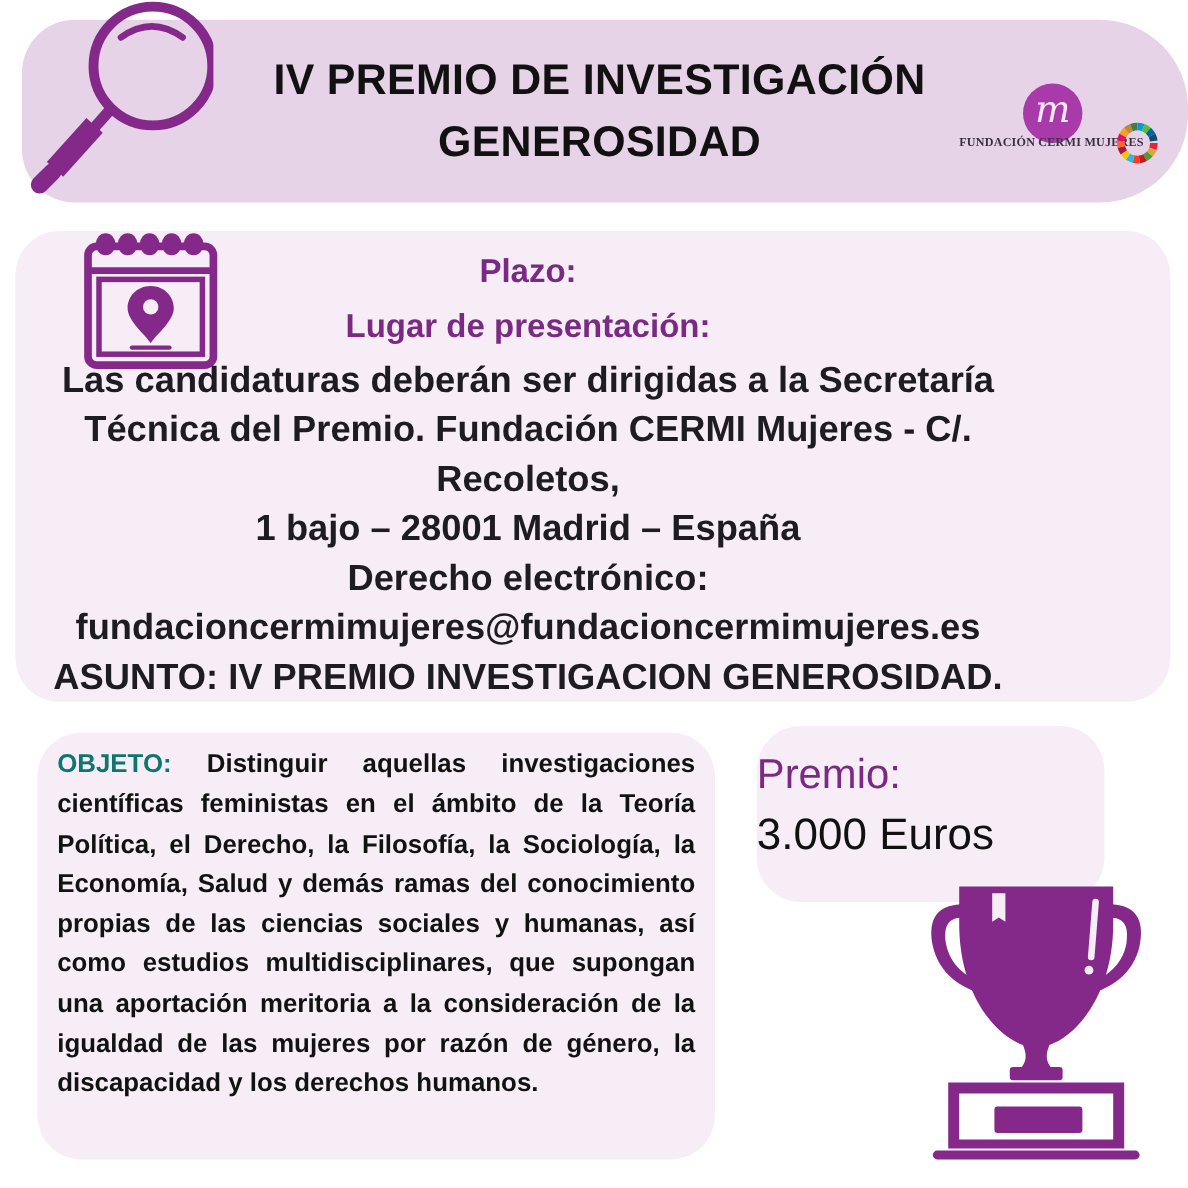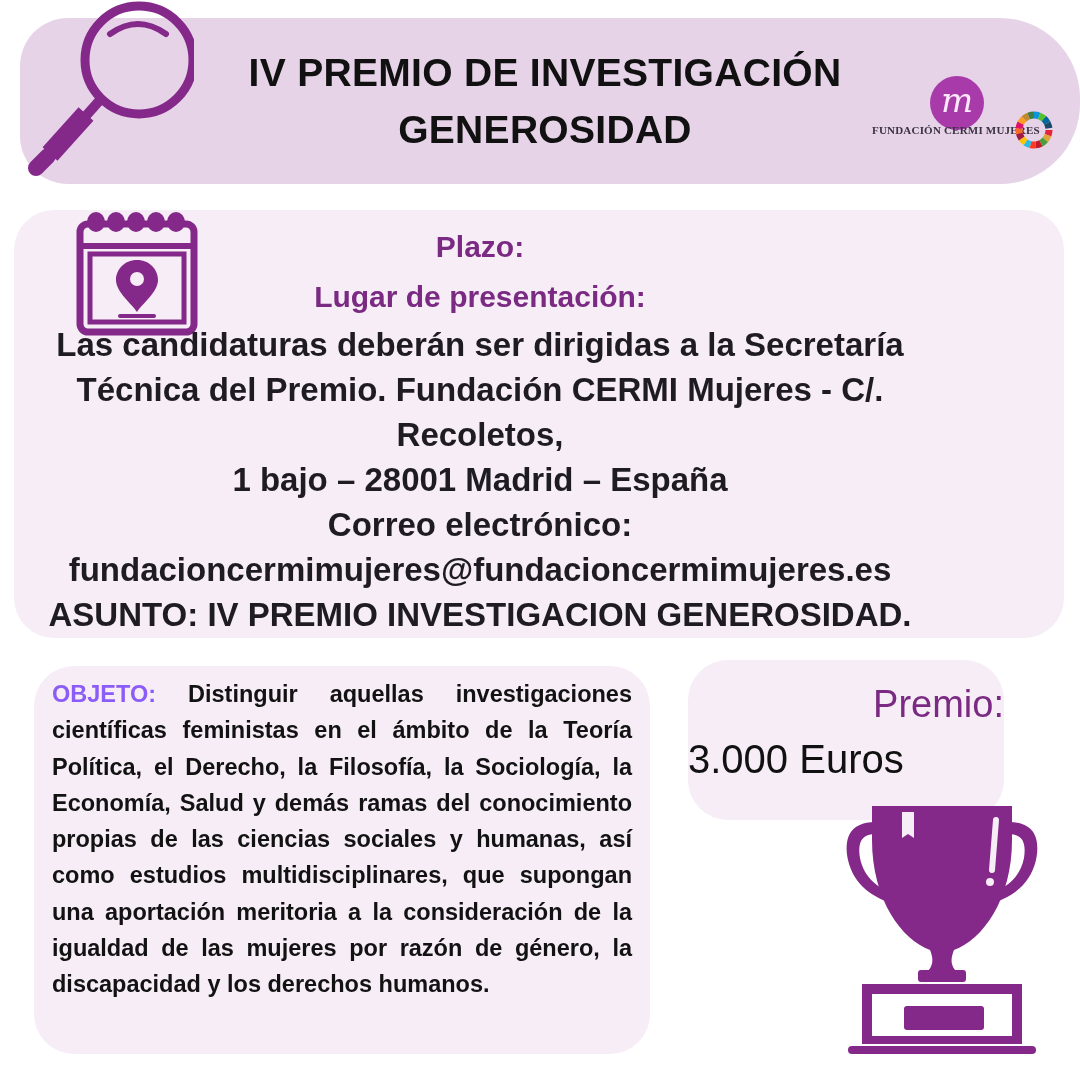--- a/index.html
+++ b/index.html
@@ -40,27 +40,27 @@
 
   .obj-card {
     position: absolute; left: 34px; top: 666px; width: 616px; height: 388px;
     background: #f6edf6; border-radius: 40px;
   }
   .obj-text {
     position: absolute; left: 52px; top: 676px; width: 580px;
     font-weight: bold; font-size: 23.5px; line-height: 36.3px; color: #121212;
     text-align: justify;
   }
-  .obj-text .lab { color: #8b5cf6; }
+  .obj-text .lab { color: #0f766e; }
 
   .prize-card {
     position: absolute; left: 688px; top: 660px; width: 316px; height: 160px;
     background: #f6edf6; border-radius: 40px;
   }
-  .prize-label { position: absolute; left: 688px; top: 680px; width: 316px; text-align: right;
+  .prize-label { position: absolute; left: 688px; top: 680px; width: 316px; text-align: left;
     font-size: 38px; color: #7a2a82; line-height: 48px; }
   .prize-amount { position: absolute; left: 688px; top: 734px; width: 316px; 
     font-size: 40px; color: #111; line-height: 50px; }
   .trophy-icon { position: absolute; left: 842px; top: 800px; width: 200px; height: 260px; }
 </style>
 </head>
 <body>
 
 <div class="header"></div>
 
@@ -120,21 +120,21 @@
   <circle cx="63" cy="71" r="7" fill="#f6edf6"></circle>
   <line x1="46" y1="108" x2="80" y2="108" stroke="#84288a" stroke-width="4" stroke-linecap="round"></line>
 </svg>
 
 <div class="info-lines">
   <div class="l purple">Plazo:</div>
   <div class="l purple">Lugar de presentación:</div>
   <div class="l body">Las candidaturas deberán ser dirigidas a la Secretaría</div>
   <div class="l body">Técnica del Premio. Fundación CERMI Mujeres - C/. Recoletos,</div>
   <div class="l body">1 bajo – 28001 Madrid – España</div>
-  <div class="l body">Correo electrónico:</div>
+  <div class="l body">Derecho electrónico:</div>
   <div class="l body">fundacioncermimujeres@fundacioncermimujeres.es</div>
   <div class="l body">ASUNTO: IV PREMIO INVESTIGACION GENEROSIDAD.</div>
 </div>
 
 <div class="obj-card"></div>
 <div class="obj-text">
   <span class="lab">OBJETO:</span>
   <span>Distinguir aquellas investigaciones científicas feministas en el ámbito de la Teoría Política, el Derecho, la Filosofía, la Sociología, la Economía, Salud y demás ramas del conocimiento propias de las ciencias sociales y humanas, así como estudios multidisciplinares, que supongan una aportación meritoria a la consideración de la igualdad de las mujeres por razón de género, la discapacidad y los derechos humanos.</span>
 </div>
 

